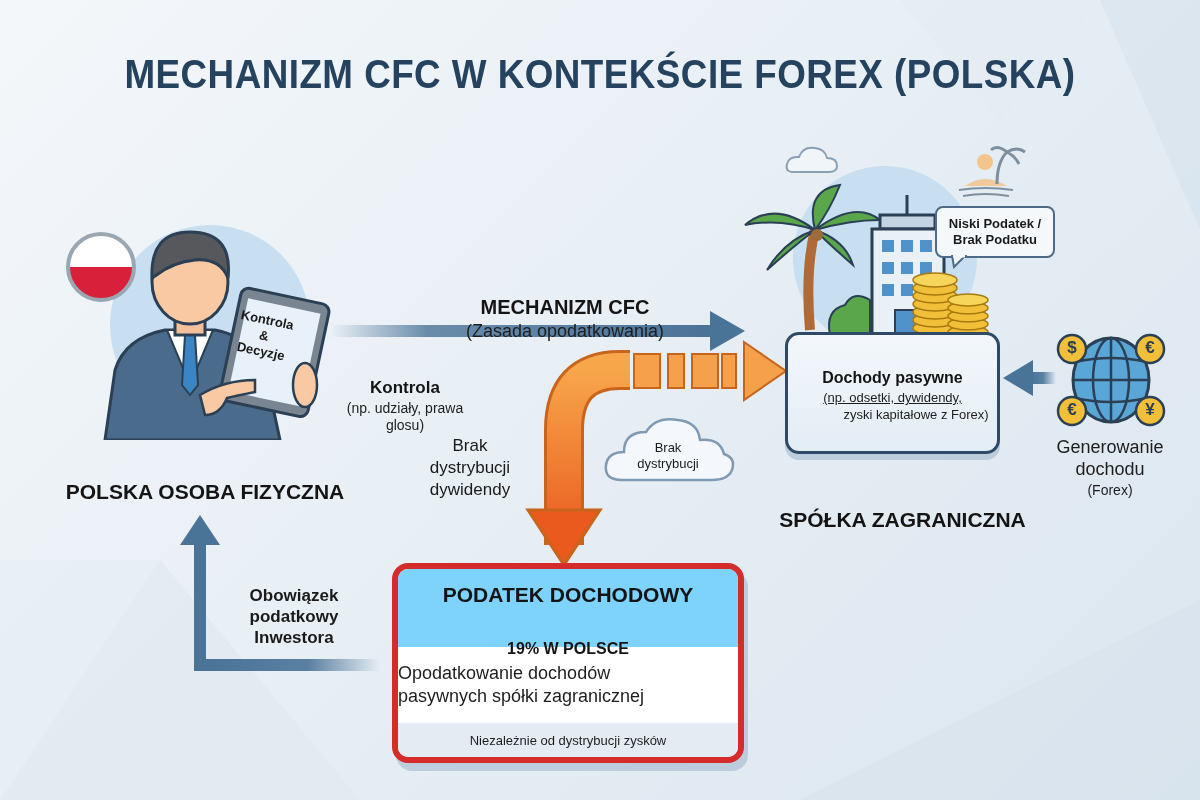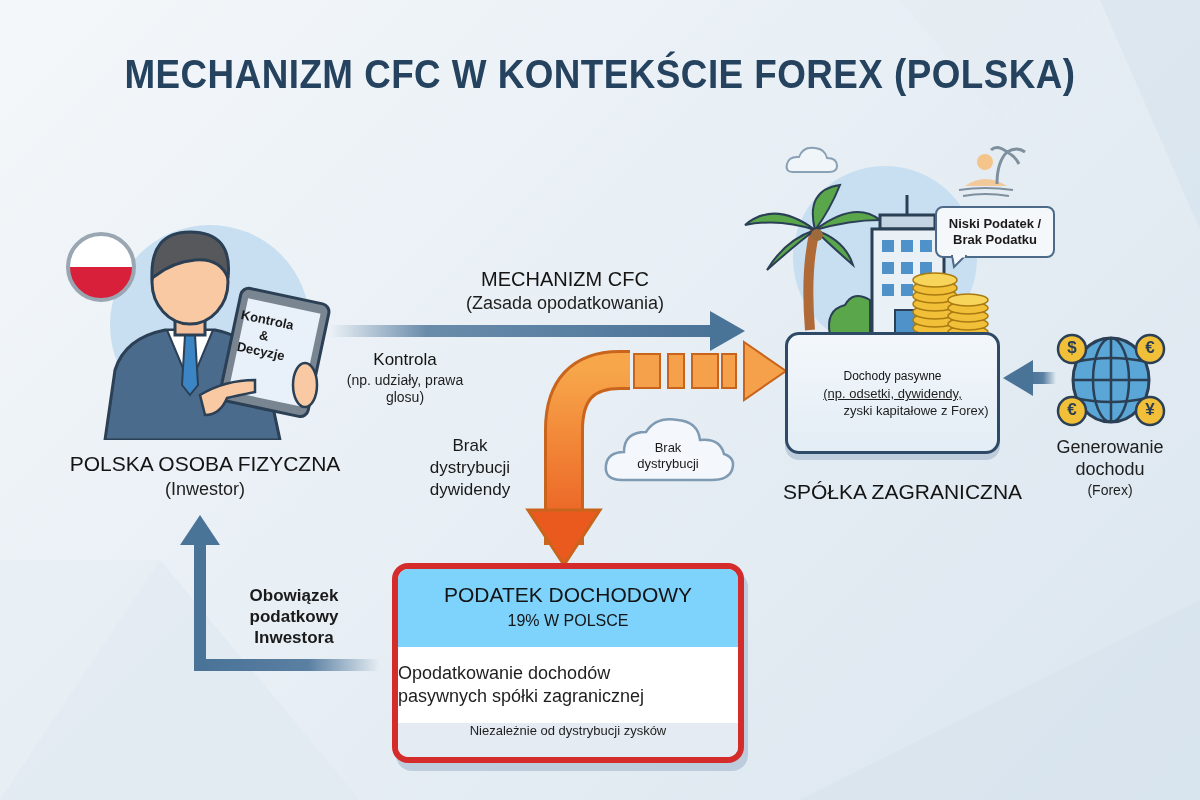--- a/index.html
+++ b/index.html
@@ -8,38 +8,38 @@
     font-family:"Liberation Sans", sans-serif;
     background: linear-gradient(135deg, #f4f7fa 0%, #e8eff5 45%, #dbe6ef 100%);
   }
   .facet { position:absolute; pointer-events:none; }
   .abs { position:absolute; }
   .title {
     position:absolute; top:52px; left:0; width:1200px; text-align:center;
     font-size:40px; font-weight:bold; color:#25435f; letter-spacing:0.5px;
     transform:scaleX(0.92);
   }
-  .label-bold { font-weight:normal; color:#141414; }
+  .label-bold { font-weight:bold; color:#141414;margin-top:28px; }
   .label-reg { color:#1e1e1e; }
   .center { text-align:center; }
   .box-income {
     position:absolute; left:785px; top:332px; width:215px; height:122px;
     background:linear-gradient(180deg,#f3f7fb,#e3edf5);
     border:3px solid #2f4a66; border-radius:14px; box-sizing:border-box;
     box-shadow:0 6px 0 rgba(120,150,180,0.35);
   }
   .tax-box {
     position:absolute; left:392px; top:563px; width:352px; height:200px;
     border:6px solid #d42b2b; border-radius:16px; box-sizing:border-box;
     overflow:hidden; background:#fff;
     box-shadow:4px 8px 0 rgba(120,150,180,0.35);
   }
   .tax-head { background:#7dd3fc; height:78px; display:flex; flex-direction:column; align-items:center; justify-content:center; }
   .tax-mid { background:#fff; height:76px; display:flex; flex-direction:column; justify-content:center; }
-  .tax-foot { background:#e4ebf2; height:34px; display:flex; align-items:flex-start; justify-content:center; }
+  .tax-foot { background:#e4ebf2; height:34px; display:flex; align-items:center; justify-content:center; }
   .bubble {
     position:absolute; left:935px; top:206px; width:120px; height:52px;
     background:#f5f8fb; border:2px solid #4d6b88; border-radius:8px; box-sizing:border-box;
     display:flex; flex-direction:column; align-items:center; justify-content:center;
     font-size:13px; font-weight:bold; color:#1a1a1a; line-height:16px;
   }
 </style>
 </head>
 <body>
 
@@ -86,21 +86,20 @@
     </defs>
   <g clip-path="url(#fc)">
     <rect x="0" y="0" width="74" height="37" fill="#ffffff"></rect>
     <rect x="0" y="37" width="74" height="37" fill="#d9203a"></rect>
   </g>
   <circle cx="37" cy="37" r="33" fill="none" stroke="#9aa6b2" stroke-width="4"></circle>
 </svg>
 
 <div class="abs center" style="left:40px;top:452px;width:330px;">
   <div class="label-bold" style="font-size:21px;">POLSKA OSOBA FIZYCZNA</div>
-  <div class="label-reg" style="font-size:18px;margin-top:3px;">(Inwestor)</div>
 </div>
 
 <svg class="abs" style="left:0;top:0;" width="1200" height="800">
   <defs>
     <linearGradient id="blueFadeR" x1="0" x2="1">
       <stop offset="0" stop-color="#4a7398" stop-opacity="0"></stop>
       <stop offset="0.25" stop-color="#4a7398" stop-opacity="0.8"></stop>
       <stop offset="1" stop-color="#4a7398"></stop>
     </linearGradient>
     <linearGradient id="blueFadeL" x1="1" x2="0">
@@ -225,21 +224,21 @@
   <div>Niski Podatek /</div>
   <div>Brak Podatku</div>
 </div>
 <svg class="abs" style="left:950px;top:255px;" width="20" height="14">
     <polygon points="2,0 16,0 4,12" fill="#f5f8fb" stroke="#4d6b88" stroke-width="2"></polygon>
     <line x1="3" y1="1" x2="15" y2="1" stroke="#f5f8fb" stroke-width="3"></line>
   </svg>
 
 <div class="box-income">
   <div class="center" style="margin-top:34px;">
-    <div class="label-bold" style="font-size:12px;text-align:center;">Dochody pasywne</div>
+    <div class="label-bold" style="font-size:16px;text-align:center;">Dochody pasywne</div>
     <div class="label-reg" style="font-size:13px;line-height:17px;margin-top:2px;text-decoration:underline;">(np. odsetki, dywidendy,</div>
     <div class="label-reg" style="font-size:13px;line-height:17px;margin-left:47px;">zyski kapitałowe z Forex)</div>
   </div>
 </div>
 
 <div class="abs center" style="left:735px;top:480px;width:335px;">
   <div class="label-bold" style="font-size:21px;">SPÓŁKA ZAGRANICZNA</div>
 </div>
 
 <svg class="abs" style="left:1055px;top:332px;" width="112" height="96" viewBox="0 0 112 96">

